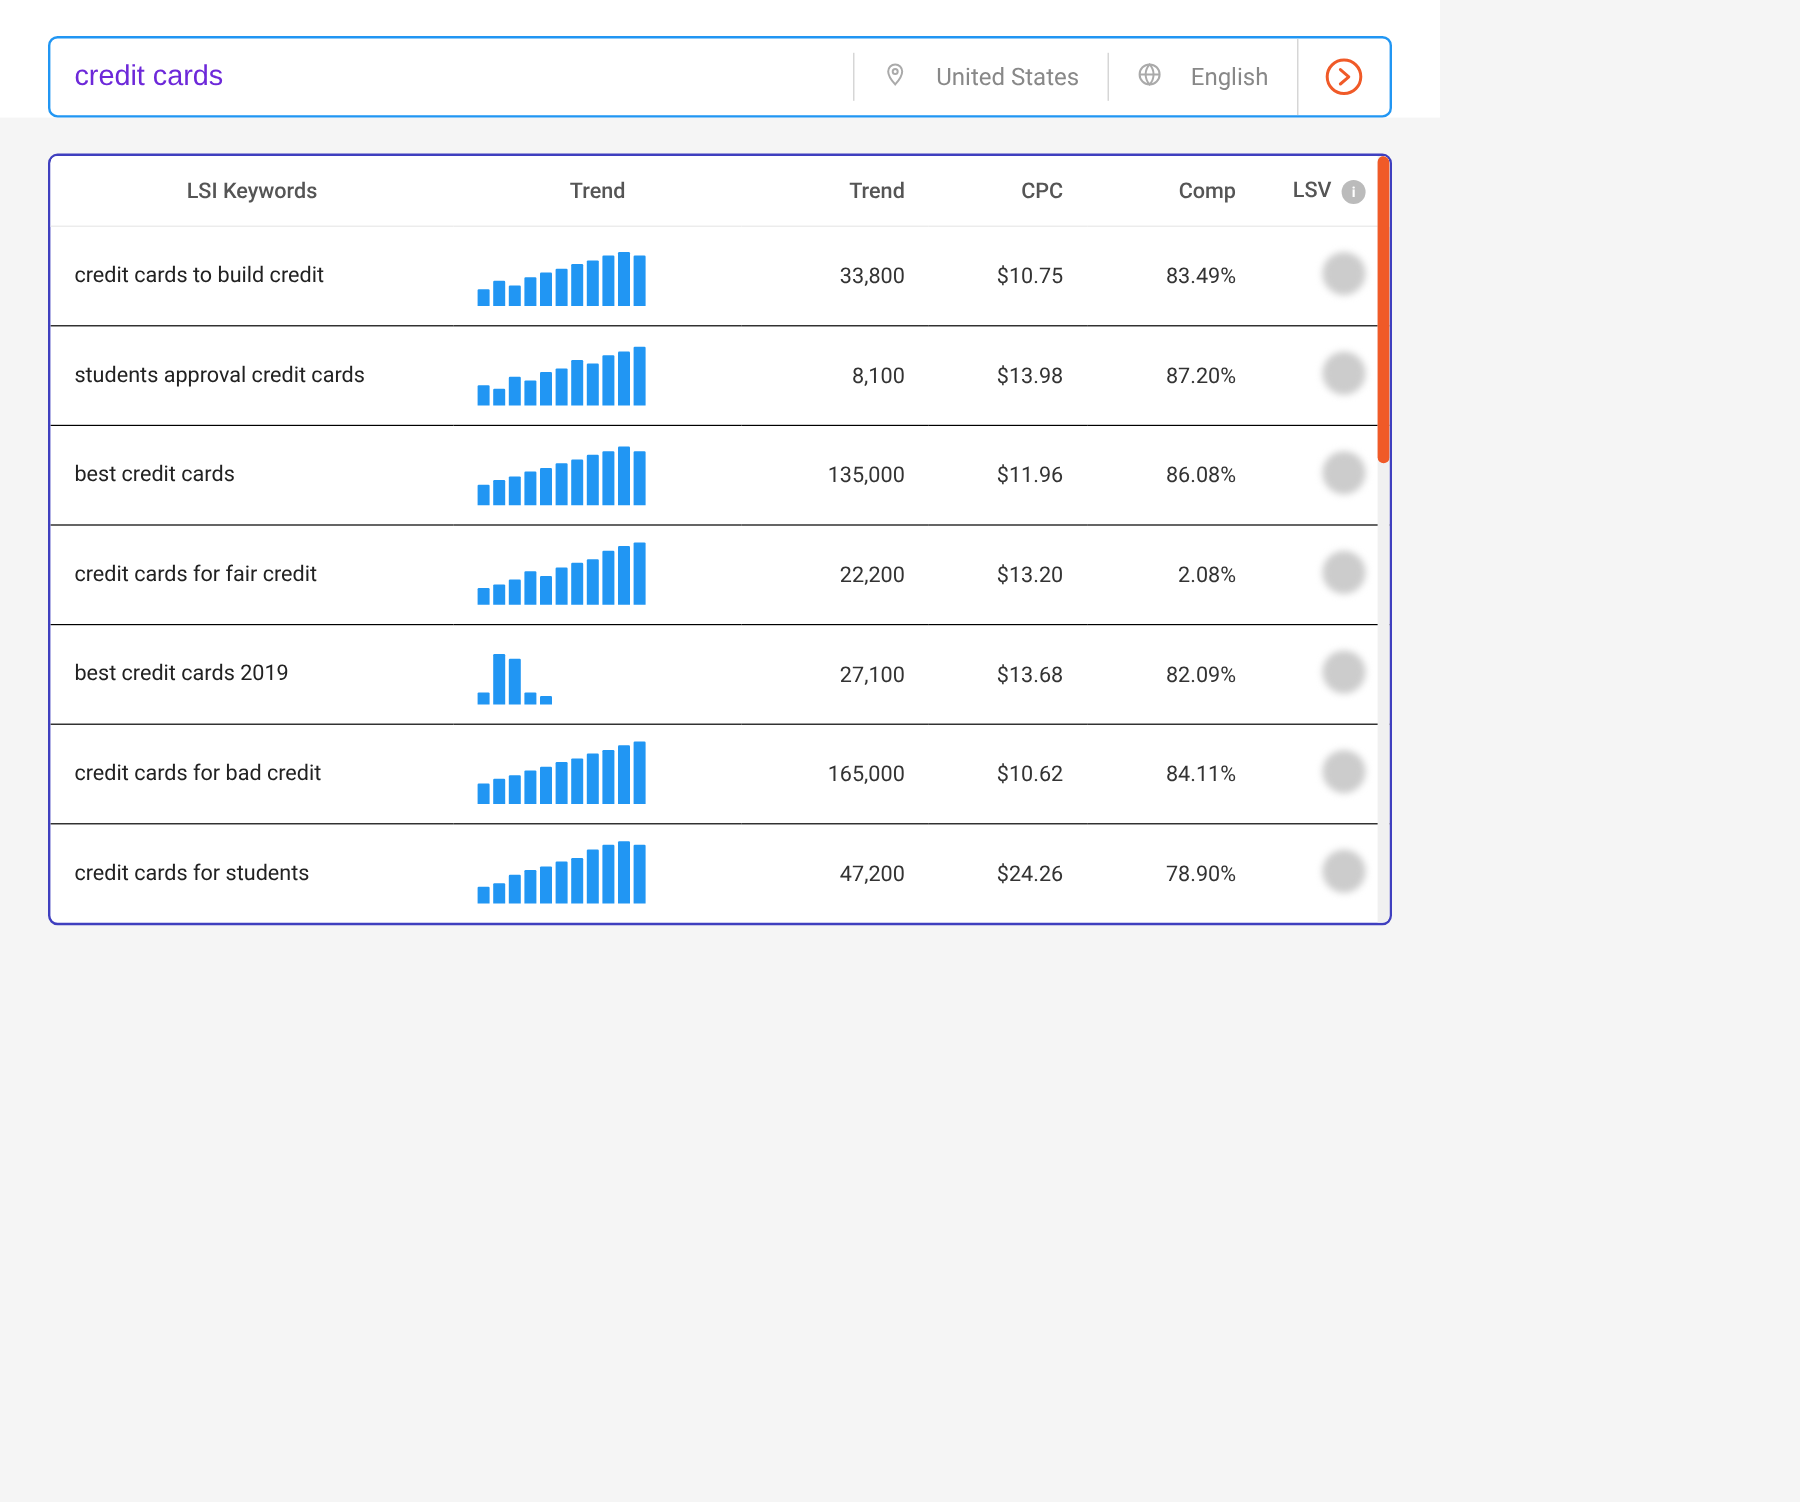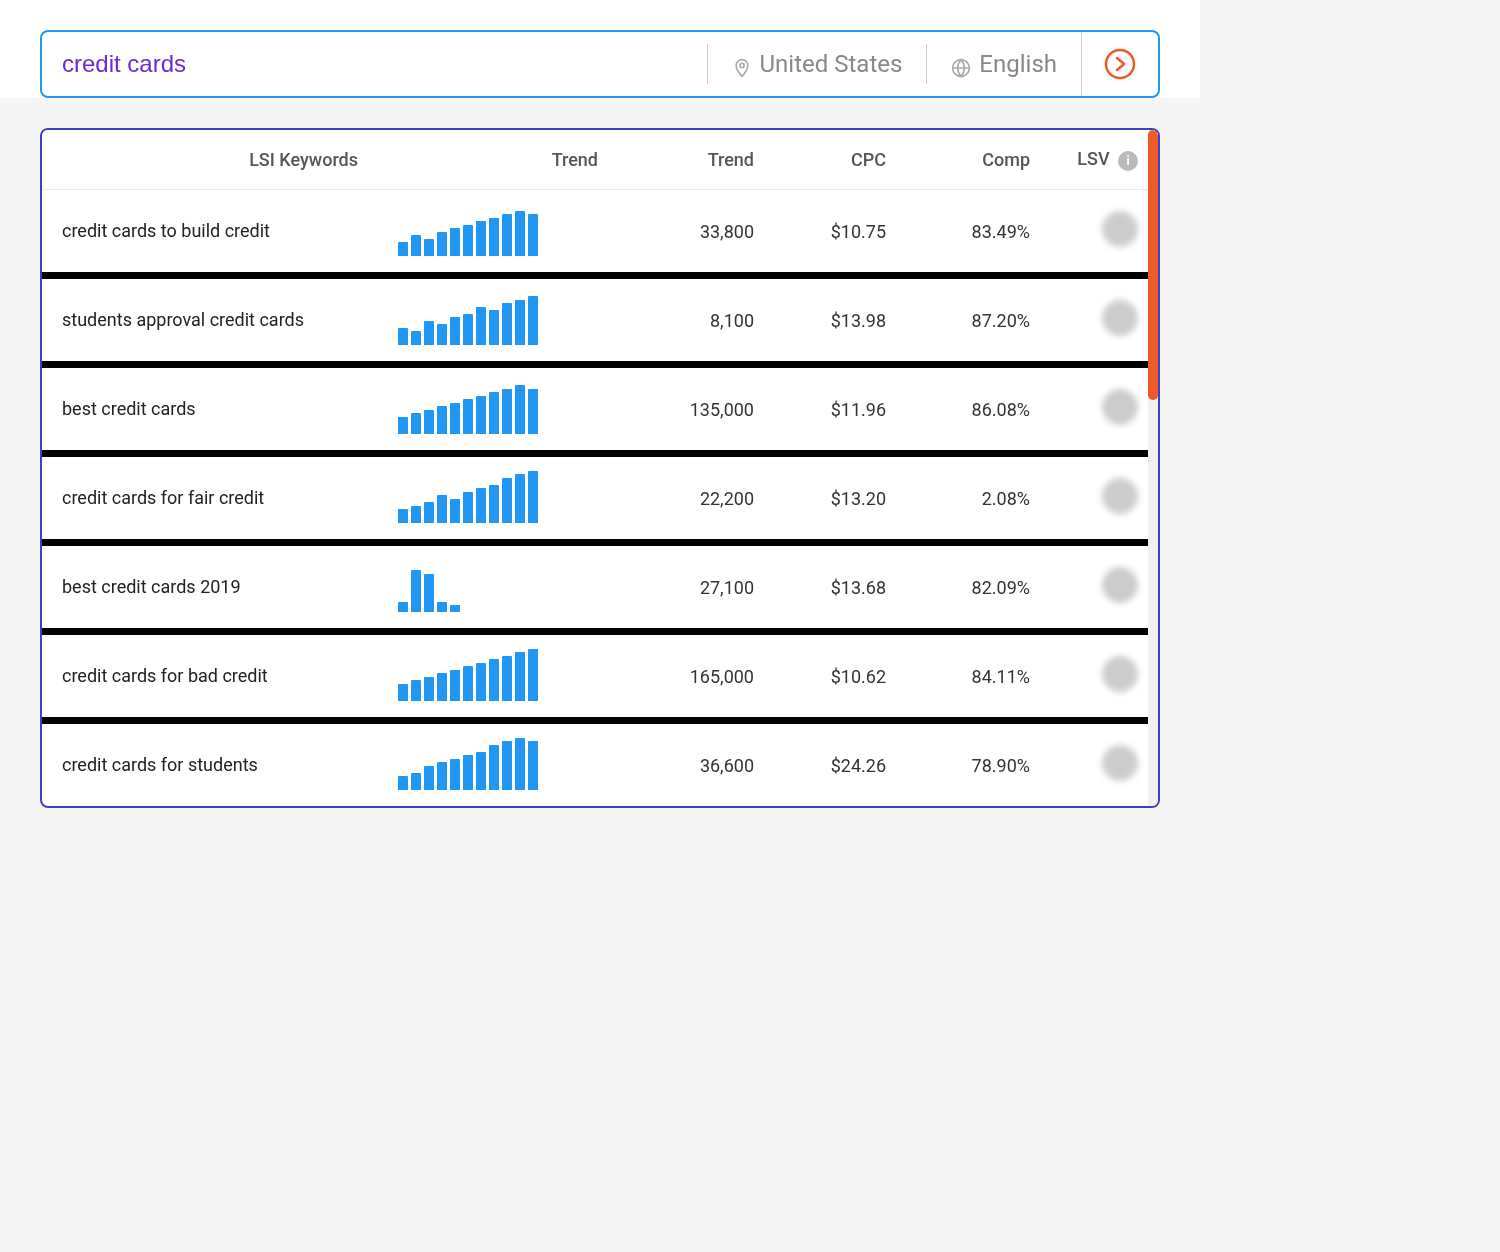--- a/index.html
+++ b/index.html
@@ -84,25 +84,25 @@
       color: #6d28d9;
       background: transparent;
     }
     .search-divider {
       width: 1px;
       height: 40px;
       background: #ccc;
     }
     .search-select {
       display: flex;
-      align-items: flex-end;
-      gap: 8px;
+      align-items: flex-start;
+      gap: 24px;
       padding: 0 24px;
       color: #888;
-      font-size: 24px;
+      font-size: 20px;
       cursor: pointer;
     }
     .search-select .icon-svg {
       width: 20px;
       height: 20px;
     }
     .search-submit {
       background: transparent;
       border: none;
       border-left: 1px solid #ccc;
@@ -124,35 +124,35 @@
     }
     table {
       width: 100%;
       border-collapse: collapse;
     }
     thead tr {
       background: #fff;
     }
     th {
       padding: 18px 20px;
-      text-align: right;
+      text-align: center;
       font-size: 18px;
       font-weight: 500;
       color: #555;
       border-bottom: 1px solid #e8e8e8;
     }
     th.lsi-col { width: 280px; }
     th.trend-col { width: 200px; }
     th.volume-col { width: 130px; text-align: right; }
     th.cpc-col { width: 110px; text-align: right; }
     th.comp-col { width: 120px; text-align: right; }
     th.lsv-col { width: 90px; text-align: right; }
     td {
       padding: 16px 20px;
-      border-bottom: 7px solid #000000;
+      border-bottom: 1px solid #000000;
       font-size: 18px;
       color: #333;
       vertical-align: middle;
     }
     td.keyword-cell { font-size: 18px; color: #222; line-height: 1.4; }
     td.volume-cell, td.cpc-cell, td.comp-cell { text-align: right; }
     td.lsv-cell { text-align: right; }
     tr:last-child td { border-bottom: none; }
 
     
@@ -447,21 +447,21 @@
                 <div class="mini-bar" style="height: 28px;"></div>
                 <div class="mini-bar" style="height: 31.5px;"></div>
                 <div class="mini-bar" style="height: 35px;"></div>
                 <div class="mini-bar" style="height: 38.5px;"></div>
                 <div class="mini-bar" style="height: 45.5px;"></div>
                 <div class="mini-bar" style="height: 49px;"></div>
                 <div class="mini-bar" style="height: 52.5px;"></div>
                 <div class="mini-bar" style="height: 49px;"></div>
               </div>
             </td>
-            <td class="volume-cell">36,600</td>
+            <td class="volume-cell">47,200</td>
             <td class="cpc-cell">$24.26</td>
             <td class="comp-cell">78.90%</td>
             <td class="lsv-cell"><span class="lsv-blur"></span></td>
           </tr>
         </tbody>
     </table>
     <div class="scrollbar-track">
       <div class="scrollbar-thumb"></div>
     </div>
   </div>

